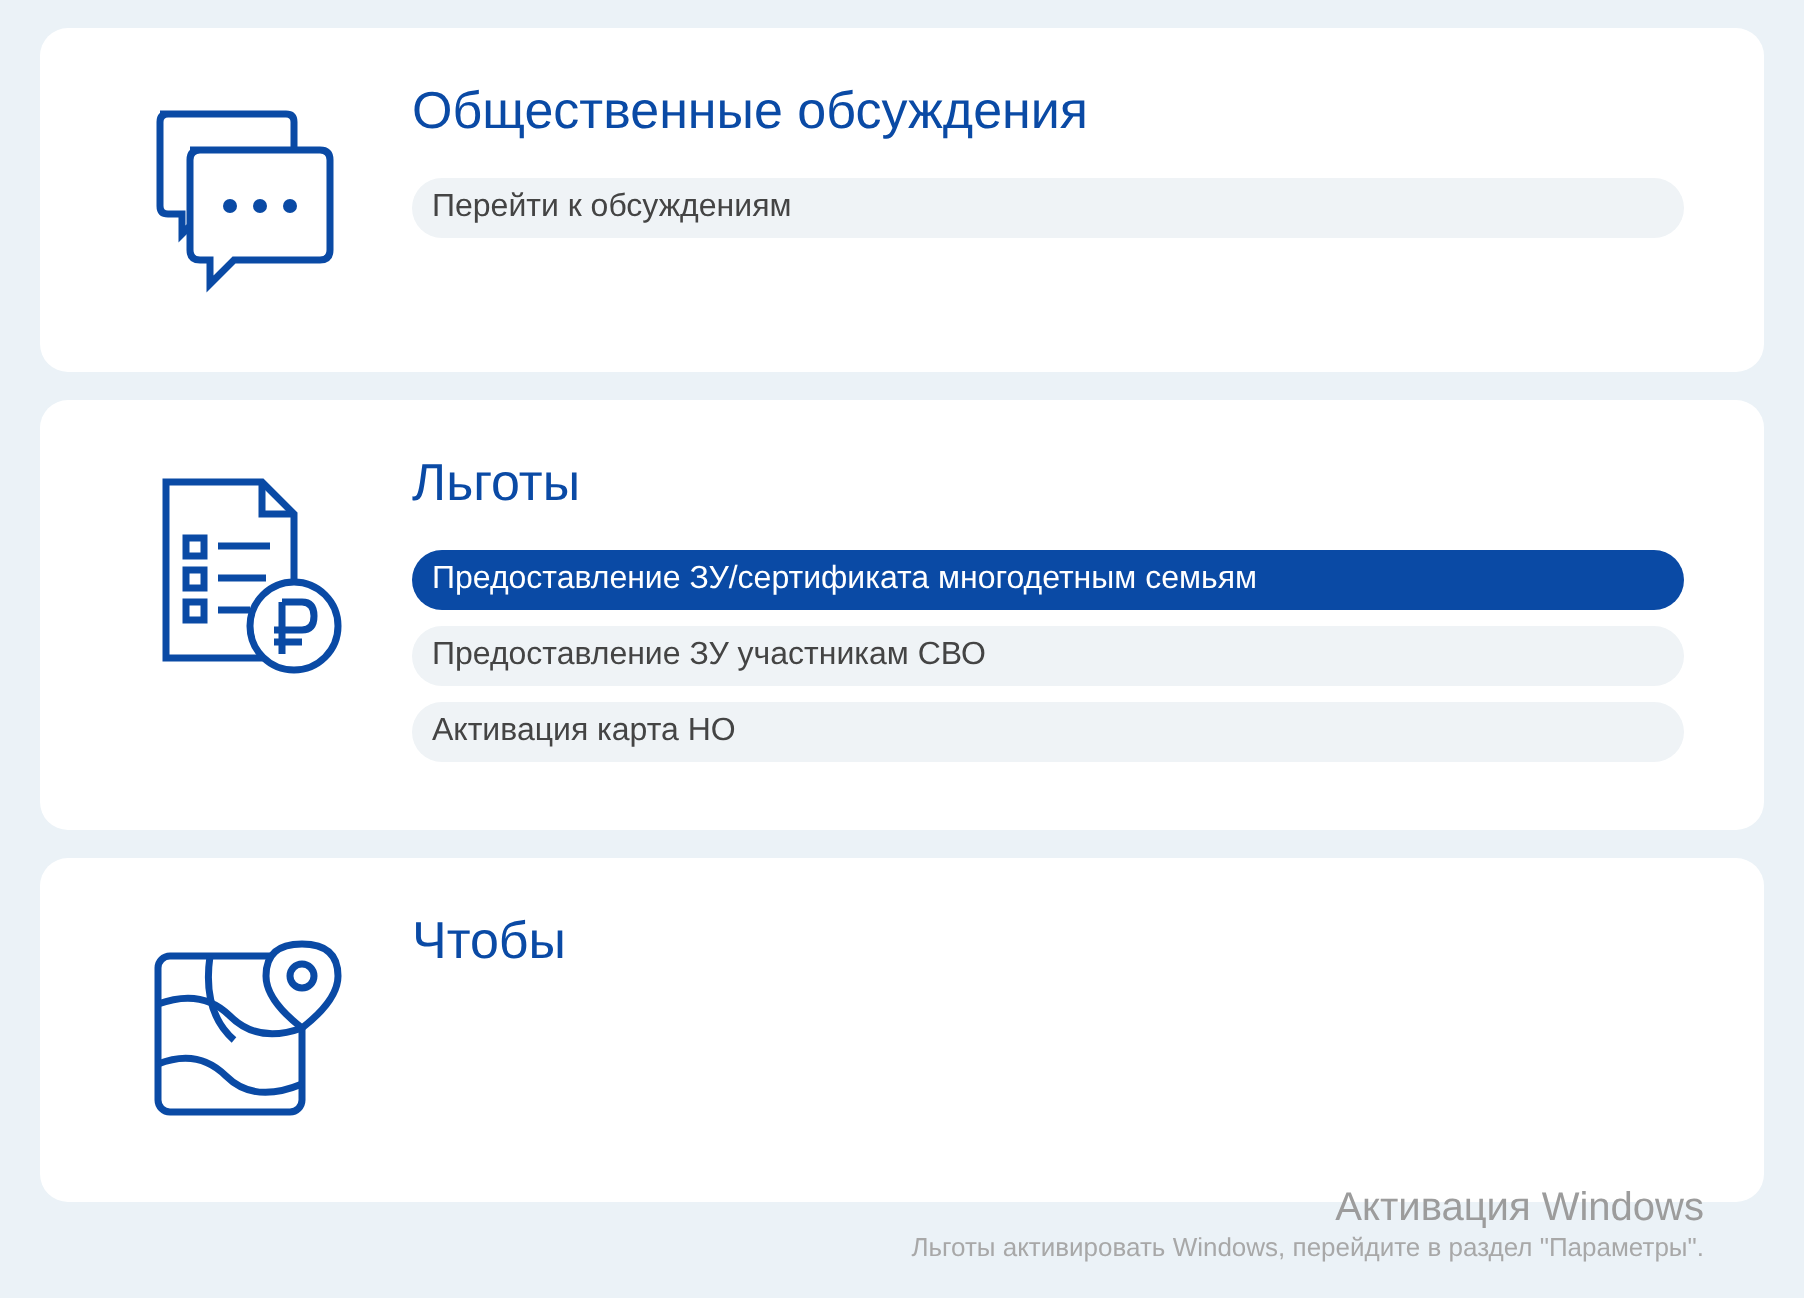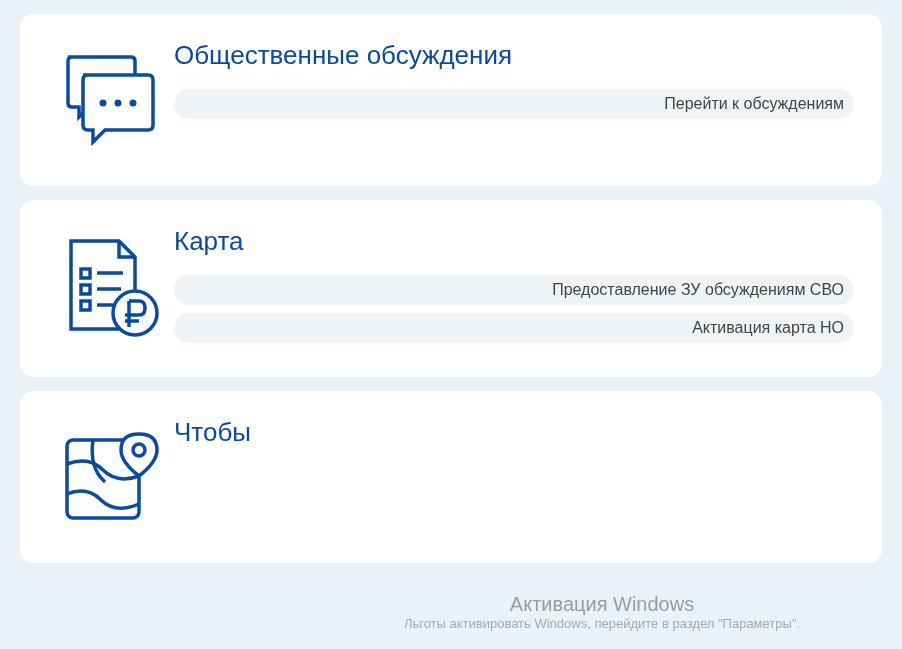--- a/index.html
+++ b/index.html
@@ -12,23 +12,23 @@
       background: #ebf2f7;
       width: 902px;
       height: 649px;
       overflow: hidden;
       position: relative;
     }
     .card {
       background: #ffffff;
       border-radius: 14px;
       margin: 14px 20px;
-      padding: 26px 28px;
+      padding: 26px 40px;
       display: flex;
-      gap: 6px;
+      gap: 26px;
     }
     .card-icon {
       width: 120px;
       height: 120px;
       flex-shrink: 0;
       display: flex;
       align-items: center;
       justify-content: center;
     }
     .card-body {
@@ -37,41 +37,41 @@
     }
     .card-title {
       font-size: 26px;
       color: #0a4aa5;
       font-weight: 500;
       margin-bottom: 18px;
     }
     .pill {
       display: block;
       width: 100%;
-      text-align: right;
+      text-align: left;
       font-size: 16px;
       padding: 6px 10px;
       border-radius: 18px;
       margin-bottom: 8px;
       color: #444;
       background: #eff3f6;
       border: none;
       cursor: pointer;
       font-family: inherit;
     }
     .pill.primary {
       background: #0a4aa5;
       color: #ffffff;
       font-weight: 500;
     }
     .watermark {
       position: absolute;
       right: 50px;
       bottom: 18px;
-      text-align: center;
+      text-align: right;
       width: 500px;
     }
     .watermark-title {
       font-size: 20px;
       color: #9c9c9c;
       font-weight: 400;
     }
     .watermark-sub {
       font-size: 13px;
       color: #a8a8a8;
@@ -106,22 +106,23 @@
       <rect x="28" y="54" width="9" height="9"></rect>
       <rect x="28" y="70" width="9" height="9"></rect>
       <line x1="44" y1="42" x2="70" y2="42"></line>
       <line x1="44" y1="58" x2="68" y2="58"></line>
       <line x1="44" y1="74" x2="60" y2="74"></line>
       <circle cx="82" cy="82" r="22" fill="#fff"></circle>
       <path d="M76 70 L76 96 M76 70 L86 70 Q92 70 92 77 Q92 84 86 84 L72 84 M72 90 L86 90" stroke-width="3.5"></path>
     </svg>
   </div>
   <div class="card-body">
-    <h2 class="card-title">Карта</h2>
-    <button class="pill">Предоставление ЗУ обсуждениям СВО</button>
+    <h2 class="card-title">Льготы</h2>
+    <button class="pill primary">Предоставление ЗУ/сертификата многодетным семьям</button>
+    <button class="pill">Предоставление ЗУ участникам СВО</button>
     <button class="pill">Активация карта НО</button>
   </div>
 </div>
 
 <div class="card">
   <div class="card-icon">
     <svg width="110" height="110" viewBox="0 0 110 110" fill="none" stroke-width="3.5">
       <rect x="14" y="18" width="72" height="78" rx="6"></rect>
       <path d="M14 42 Q36 34 50 48 Q64 62 86 54"></path>
       <path d="M14 72 Q34 64 48 78 Q62 92 86 82"></path>

